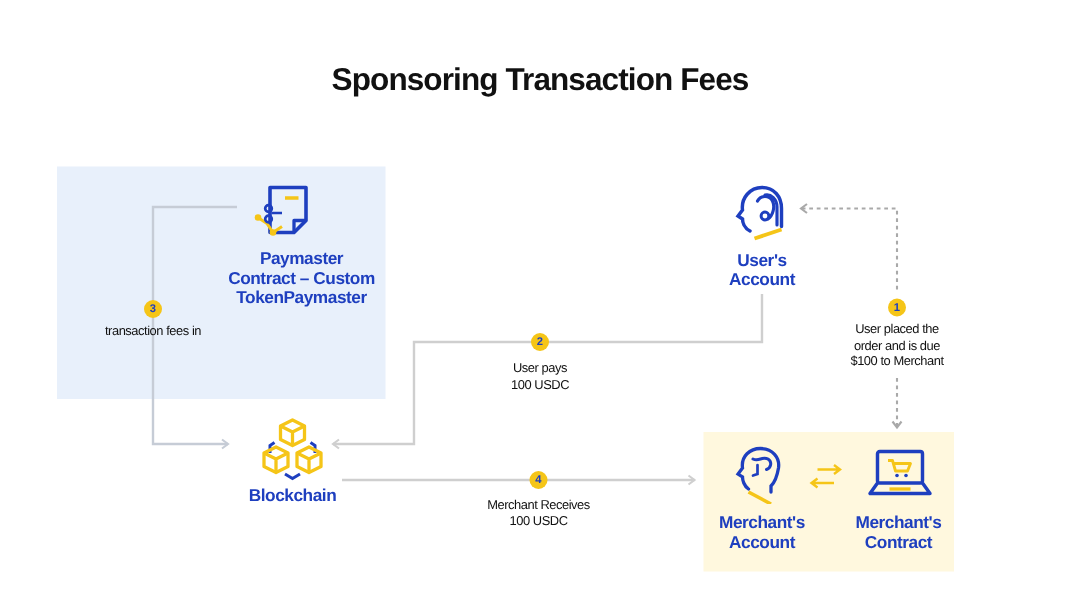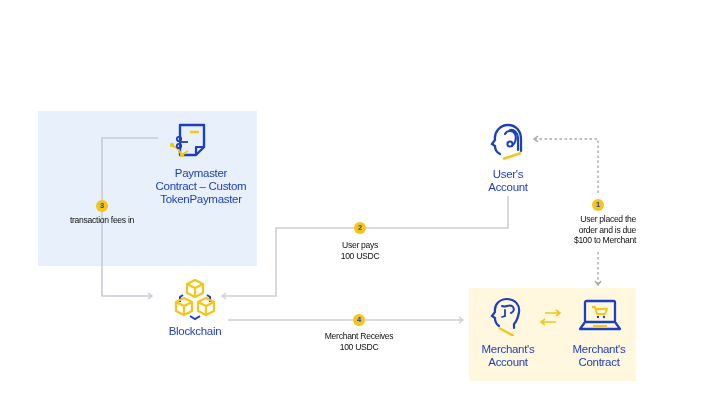--- a/index.html
+++ b/index.html
@@ -17,38 +17,39 @@
     background: #e8f0fb;
   }
   .panel-yellow {
     position: absolute; left: 469px; top: 288px; width: 167px; height: 93px;
     background: #fff8de;
   }
 
   svg.connectors { position: absolute; left: 0; top: 0; width: 720px; height: 405px; }
 
   .node-label {
-    position: absolute; text-align: center; font-weight: normal; color: #1e3fbf;
+    position: absolute; text-align: center; font-weight: bold; color: #1e3fbf;
     font-size: 11.5px; line-height: 13px; letter-spacing: -0.3px;
   }
   .note {
     position: absolute; text-align: center; color: #111111;
     font-size: 8.6px; line-height: 10.5px; letter-spacing: -0.3px;
   }
   .badge {
     position: absolute; width: 12px; height: 12px; border-radius: 50%;
     background: #f5c518; color: #1e3fbf; font-weight: bold; font-size: 7.5px;
     line-height: 12px; text-align: center;
   }
   .icon { position: absolute; }
 </style>
 </head>
 <body>
 
 <div class="title">
+  <div>Sponsoring Transaction Fees</div>
 </div>
 
 <div class="panel-blue"></div>
 <div class="panel-yellow"></div>
 
 <svg class="connectors" viewBox="0 0 720 405">
 
   <path d="M158 138 H102 V296 H152" fill="none" stroke="#c6ccd6" stroke-width="1.6"></path>
   <path d="M148 293 L152 296 L148 299" fill="none" stroke="#c6ccd6" stroke-width="1.4"></path>
 
@@ -95,21 +96,21 @@
   <path d="M22 8 C26 7 30 11 30 16 V28" fill="none" stroke="#1e3fbf" stroke-width="2.1" stroke-linecap="round"></path>
   <circle cx="22" cy="22" r="2.6" fill="none" stroke="#1e3fbf" stroke-width="2"></circle>
   <line x1="15" y1="37" x2="33" y2="31" stroke="#f5c518" stroke-width="2.6"></line>
 </svg>
 <div class="node-label" style="left:468px; top:168px; width:80px;">
   <div>User's</div>
   <div>Account</div>
 </div>
 
 <div class="badge" style="left:592px; top:199px;">1</div>
-<div class="note" style="left:536px; top:214px; width:100px;text-align:right;">
+<div class="note" style="left:548px; top:214px; width:100px;">
   <div>User placed the</div>
   <div>order and is due</div>
   <div>$100 to Merchant</div>
 </div>
 
 <div class="badge" style="left:354px; top:222px;">2</div>
 <div class="note" style="left:320px; top:240px; width:80px;">
   <div>User pays</div>
   <div>100 USDC</div>
 </div>

